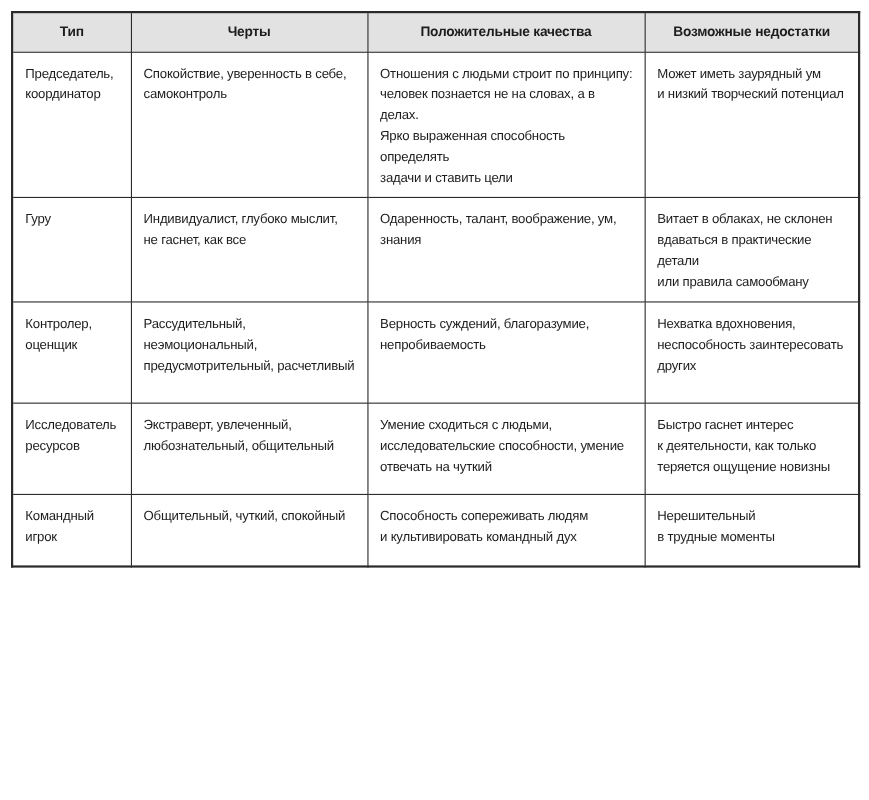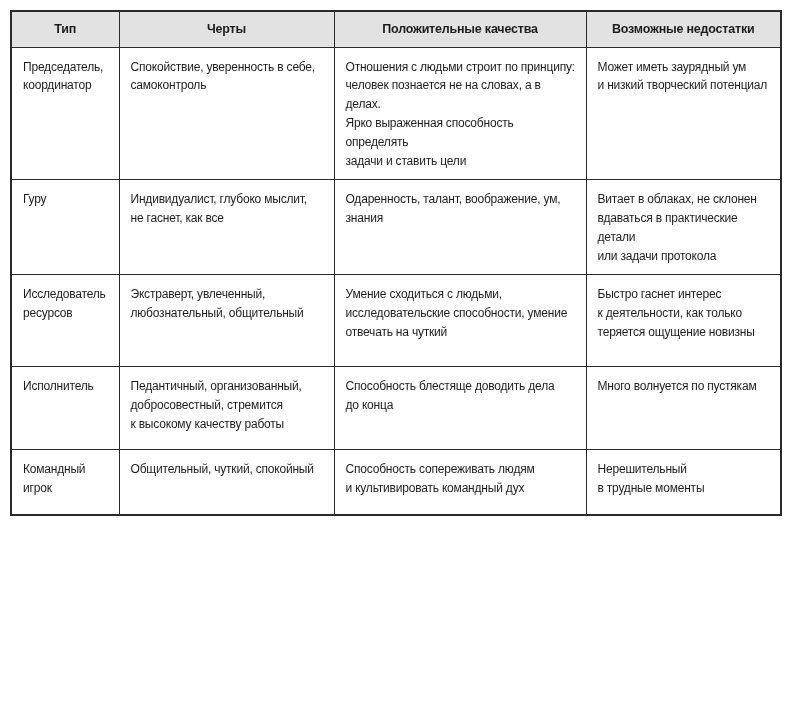--- a/index.html
+++ b/index.html
@@ -97,44 +97,46 @@
 и низкий творческий потенциал</td>
       </tr>
       <tr>
         <td>Гуру</td>
         <td>Индивидуалист, глубоко мыслит,
 не гаснет, как все</td>
         <td>Одаренность, талант, воображение, ум,
 знания</td>
         <td>Витает в облаках, не склонен
 вдаваться в практические детали
-или задачи протокола</td>
+или правила самообману</td>
+      </tr>
+      <tr>
+        <td>Контролер,
+оценщик</td>
+        <td>Рассудительный, неэмоциональный,
+предусмотрительный, расчетливый</td>
+        <td>Верность суждений, благоразумие,
+непробиваемость</td>
+        <td>Нехватка вдохновения,
+неспособность заинтересовать
+других</td>
       </tr>
       <tr>
         <td>Исследователь
 ресурсов</td>
         <td>Экстраверт, увлеченный,
 любознательный, общительный</td>
         <td>Умение сходиться с людьми,
 исследовательские способности, умение
 отвечать на чуткий</td>
         <td>Быстро гаснет интерес
 к деятельности, как только
 теряется ощущение новизны</td>
       </tr>
       <tr>
-        <td>Исполнитель</td>
-        <td>Педантичный, организованный,
-добросовестный, стремится
-к высокому качеству работы</td>
-        <td>Способность блестяще доводить дела
-до конца</td>
-        <td>Много волнуется по пустякам</td>
-      </tr>
-      <tr>
         <td>Командный игрок</td>
         <td>Общительный, чуткий, спокойный</td>
         <td>Способность сопереживать людям
 и культивировать командный дух</td>
         <td>Нерешительный
 в трудные моменты</td>
       </tr>
     </tbody>
   </table>
 </div>

